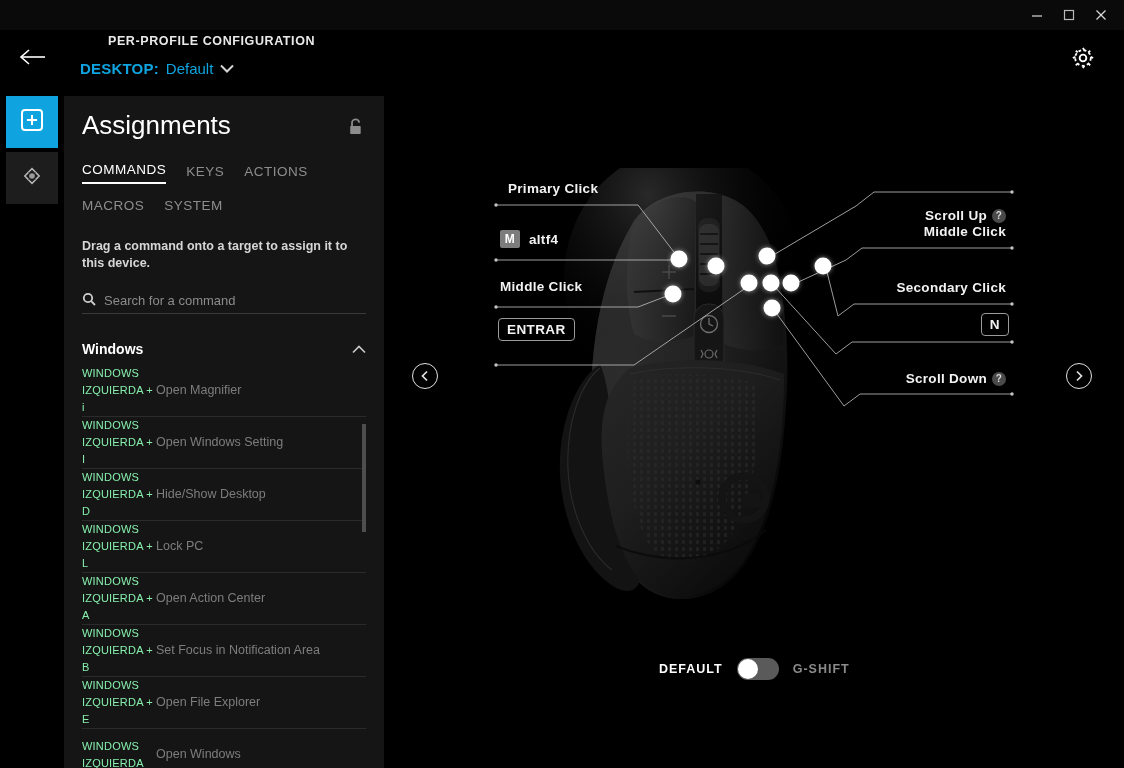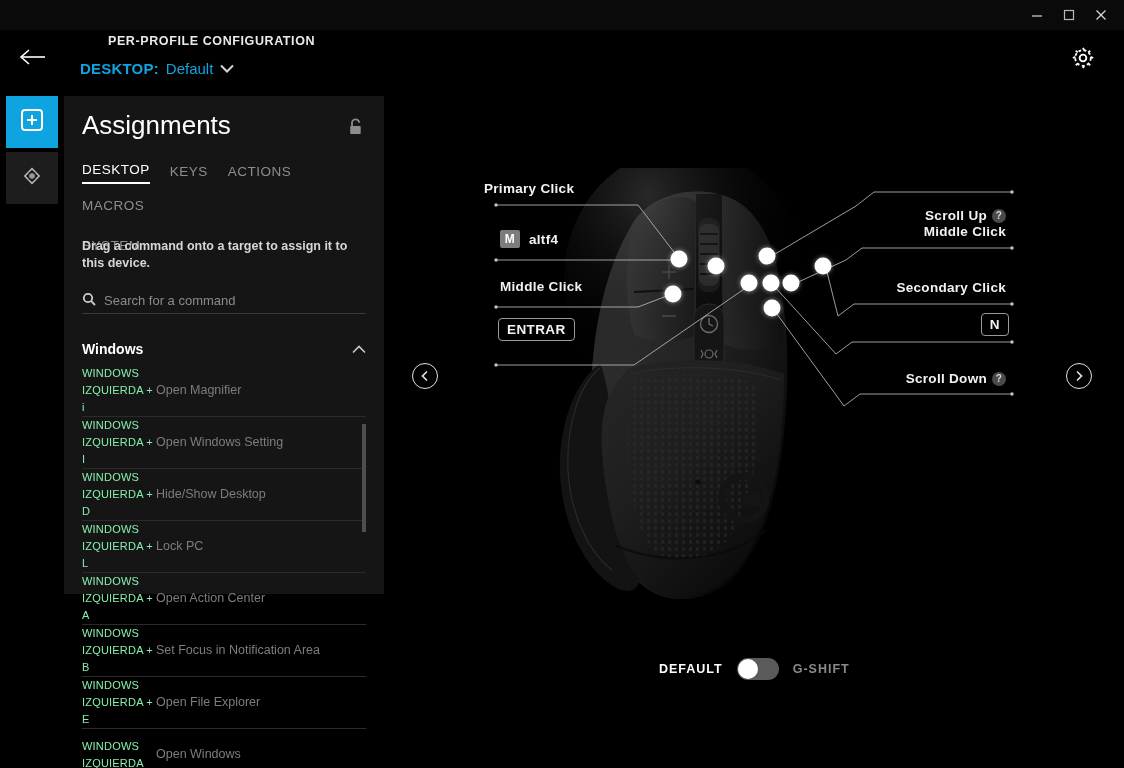--- a/index.html
+++ b/index.html
@@ -52,31 +52,31 @@
   #rail { position: absolute; left: 6px; top: 96px; width: 52px; }
   .rail-item {
     width: 52px; height: 52px; margin-bottom: 4px;
     display: flex; align-items: center; justify-content: center;
   }
   .rail-item.active { background: #0fa4e0; }
   .rail-item.inactive { background: #1d1d1d; }
 
   
   #panel {
-    position: absolute; left: 64px; top: 96px; width: 320px; height: 498px;
+    position: absolute; left: 64px; top: 96px; width: 320px; height: 672px;
     background: #151515;
   }
   #panel-title {
     position: absolute; left: 18px; top: 14px;
     color: #fff; font-size: 26px; font-weight: normal;
   }
   #lock-icon { position: absolute; right: 20px; top: 22px; }
 
   #tabs1 { position: absolute; left: 18px; top: 66px; display: flex; gap: 20px; align-items:flex-end; }
-  #tabs2 { position: absolute; left: 18px; top: 102px; display: flex; gap: 20px; flex-direction: column; }
+  #tabs2 { position: absolute; left: 18px; top: 102px; display: flex; gap: 20px; }
   .tab { color: #8d8d8d; font-size: 13.5px; letter-spacing: .5px; padding-bottom: 5px; }
   .tab.active { color: #fff; border-bottom: 2px solid #fff; }
 
   #hint {
     position: absolute; left: 18px; top: 142px; width: 280px;
     color: #d6d6d6; font-size: 12.5px; font-weight: bold; line-height: 17px;
   }
 
   #search-wrap {
     position: absolute; left: 18px; top: 192px; width: 284px; height: 26px;
@@ -259,21 +259,21 @@
   <div id="panel">
     <div id="panel-title">Assignments</div>
     <div id="lock-icon">
       <svg width="16" height="18" viewBox="0 0 16 18">
         <path d="M4 8 V5.2 A3.4 3.4 0 0 1 11.2 4.6" fill="none" stroke="#8c8c8c" stroke-width="1.8"></path>
         <rect x="2.2" y="8" width="10.5" height="8" rx="0.8" fill="#8c8c8c"></rect>
       </svg>
     </div>
 
     <div id="tabs1">
-      <div class="tab active">DESKTOP</div>
+      <div class="tab active">COMMANDS</div>
       <div class="tab">KEYS</div>
       <div class="tab">ACTIONS</div>
     </div>
     <div id="tabs2">
       <div class="tab">MACROS</div>
       <div class="tab">SYSTEM</div>
     </div>
 
     <div id="hint">Drag a command onto a target to assign it to this device.</div>
 
@@ -483,21 +483,21 @@
     <div class="tdot" style="left:295px; top:171px;"></div>
     <div class="tdot" style="left:332px; top:178px;"></div>
     <div class="tdot" style="left:289px; top:206px;"></div>
     <div class="tdot" style="left:365px; top:195px;"></div>
     <div class="tdot" style="left:383px; top:168px;"></div>
     <div class="tdot" style="left:387px; top:195px;"></div>
     <div class="tdot" style="left:388px; top:220px;"></div>
     <div class="tdot" style="left:407px; top:195px;"></div>
     <div class="tdot" style="left:439px; top:178px;"></div>
 
-    <div class="lbl" style="left:100px; top:93px;text-align:right;">Primary Click</div>
+    <div class="lbl" style="left:124px; top:93px;text-align:right;">Primary Click</div>
 
     <div class="lbl" style="left:116px; top:142px; display:flex; align-items:center;">
       <span class="mbadge">M</span>
       <span>altf4</span>
     </div>
 
     <div class="lbl" style="left:116px; top:191px;">Middle Click</div>
 
     <div class="boxlbl" style="left:114px; top:230px;">ENTRAR</div>
 

